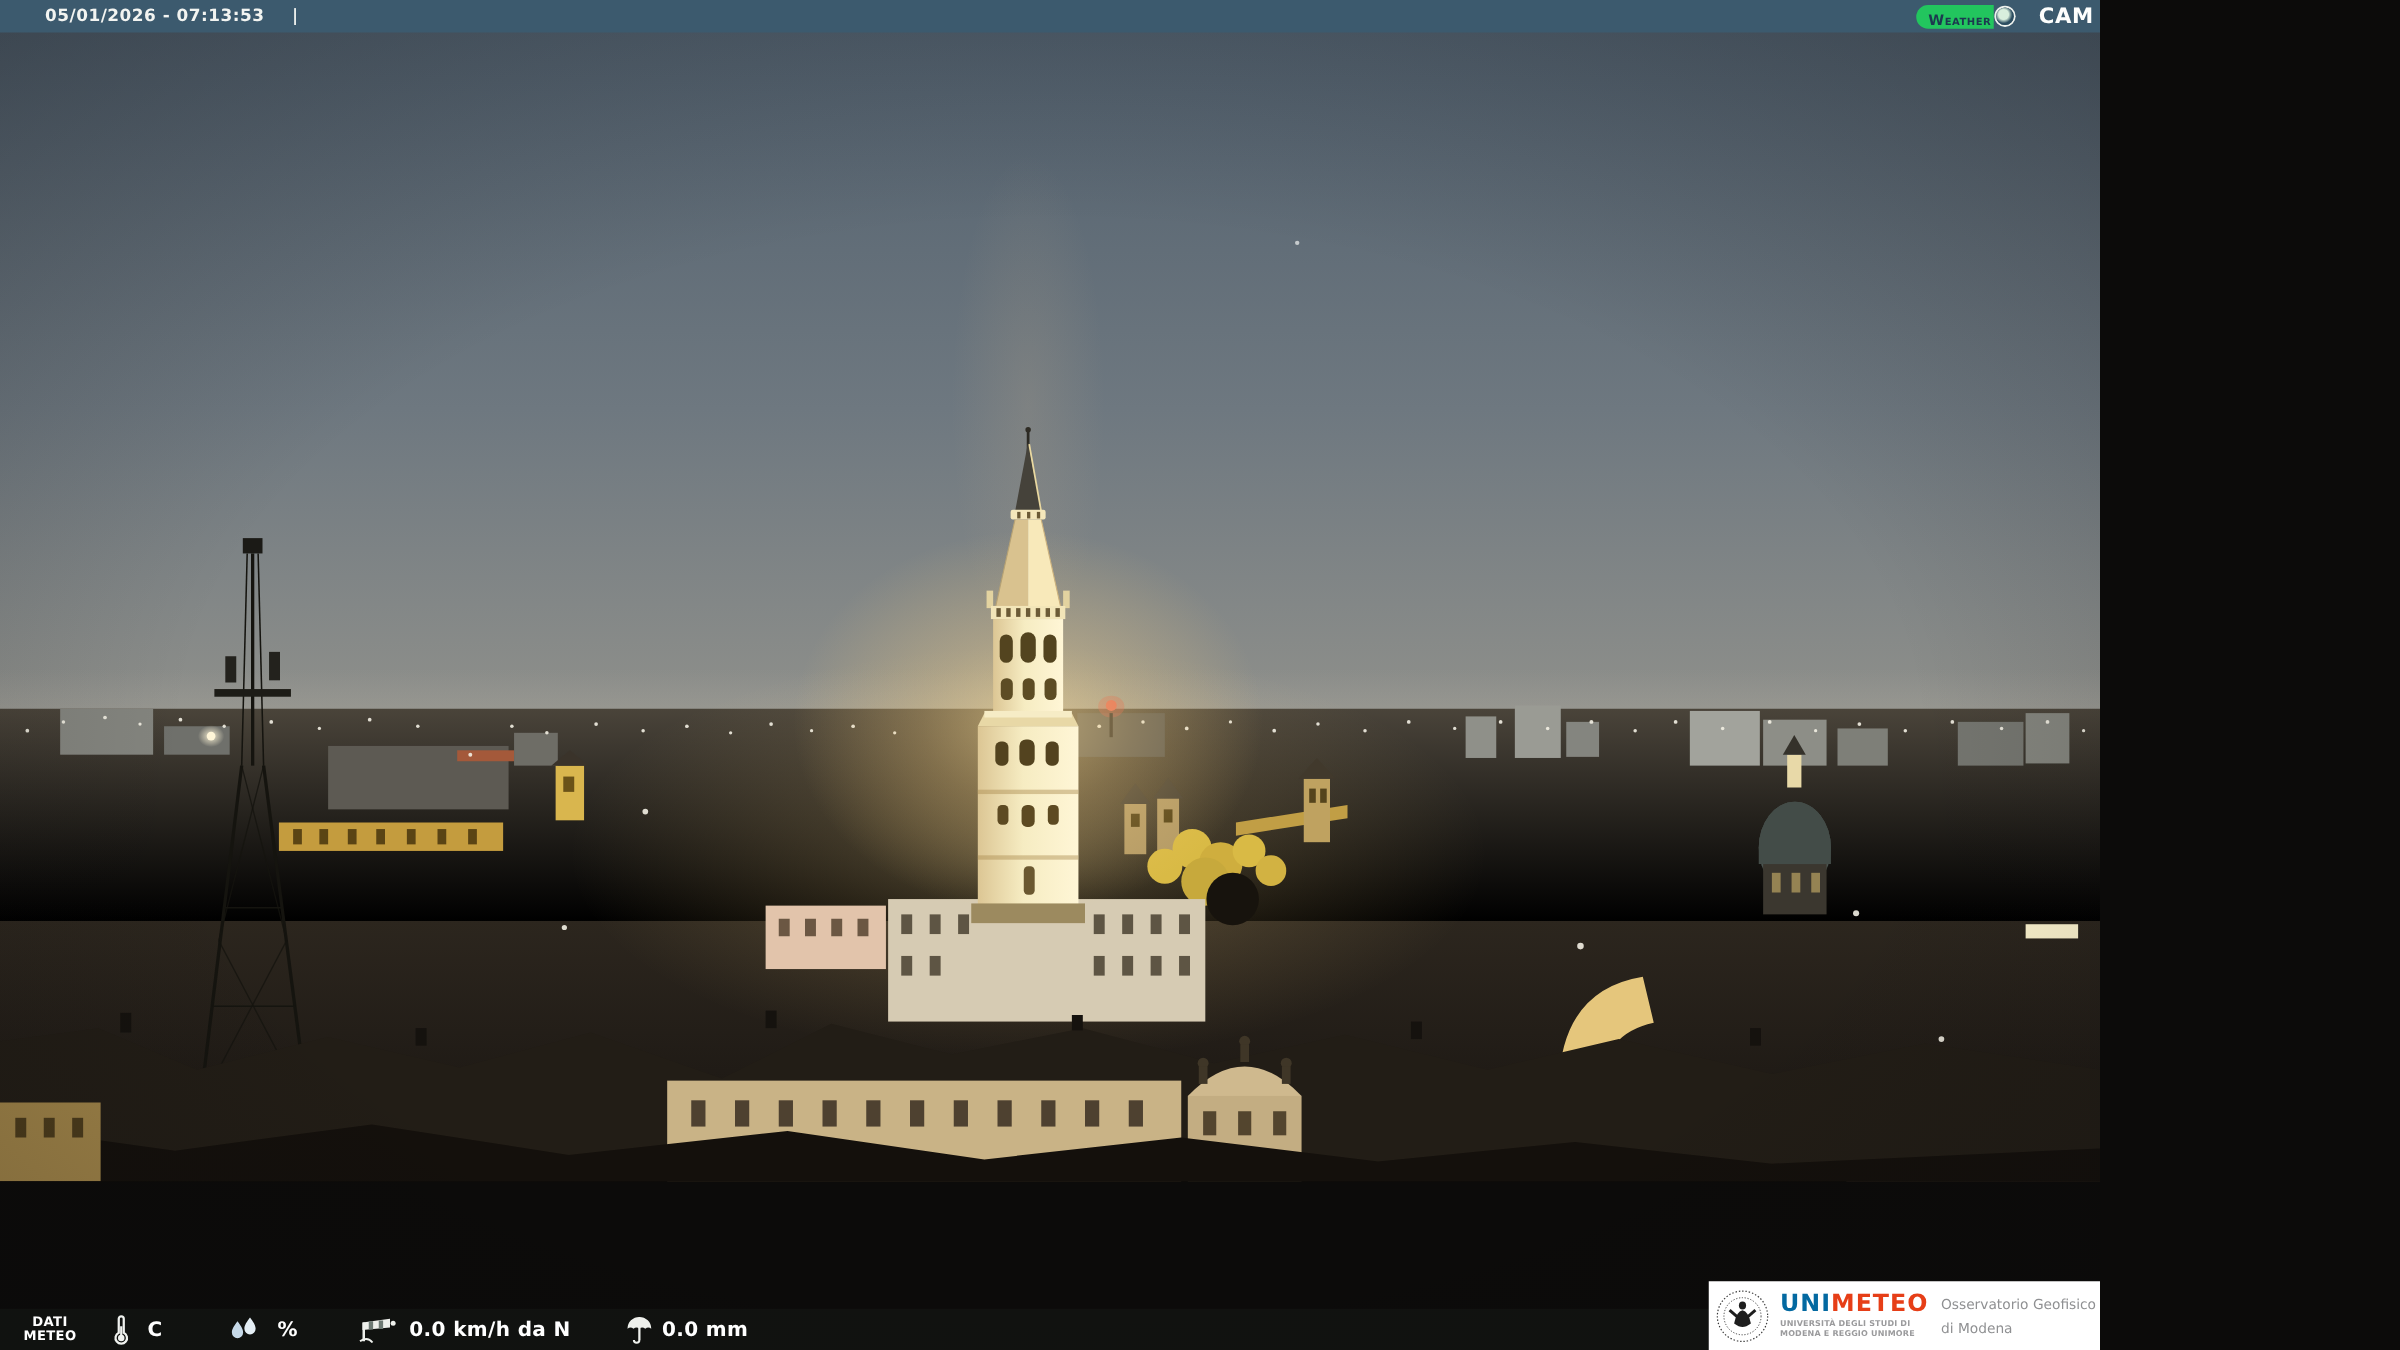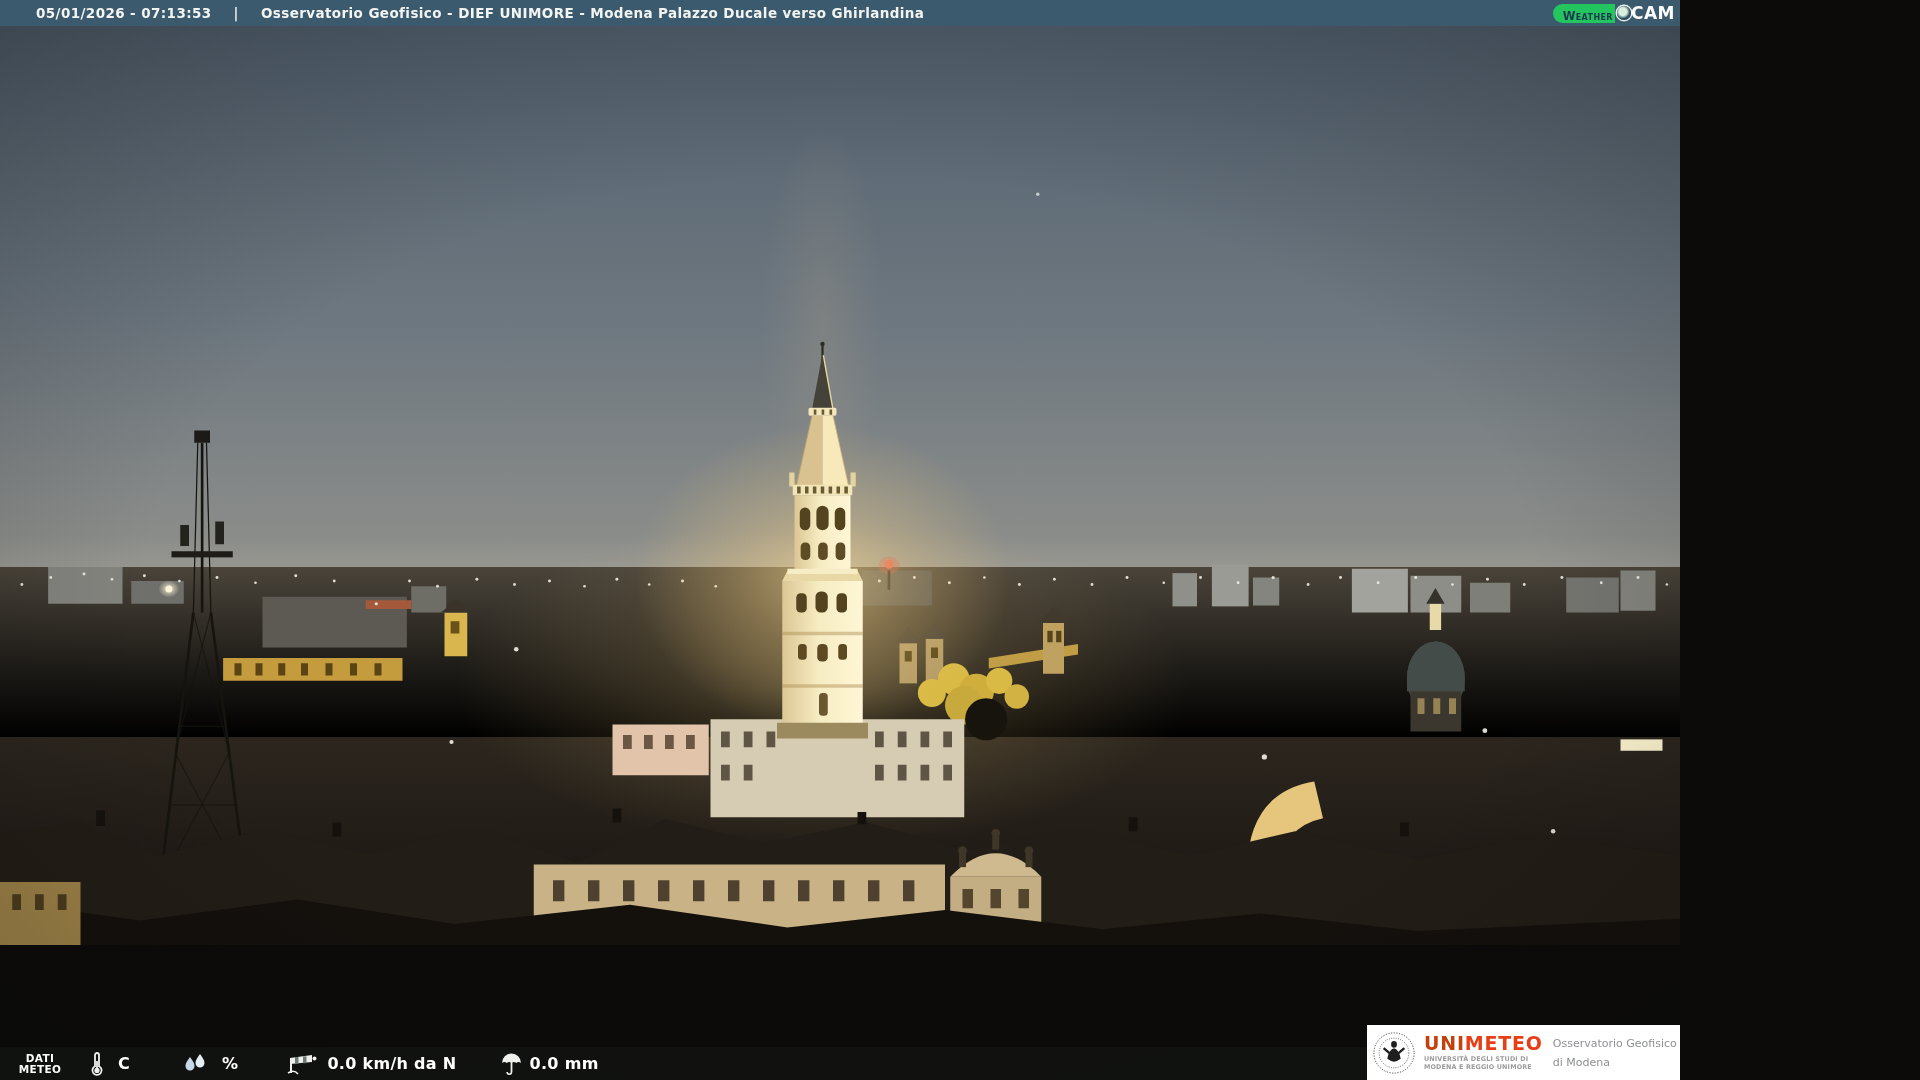--- a/index.html
+++ b/index.html
@@ -22,37 +22,37 @@
   
   .wcam{position:absolute;right:5px;top:2px;height:22px;display:flex;align-items:center;z-index:6;}
   .wc-pill{background:#22c55e;border-radius:11px 0 0 11px;height:19px;display:flex;align-items:flex-end;
            padding:0 2px 0 10px;}
   .wc-weather{color:#1d3850;font-weight:bold;font-size:11.5px;letter-spacing:.4px;
               font-variant:small-caps;text-transform:lowercase;}
   .wc-weather::first-letter{text-transform:uppercase;}
   .wc-dot{width:14px;height:14px;border-radius:50%;margin-left:2px;
           background:radial-gradient(circle at 42% 40%, #d9eedd 0 34%, #2c4d60 60% 100%);
           box-shadow:0 0 0 1.5px #eef2ee;}
-  .wc-cam{color:#fdfefd;font-weight:bold;font-size:17px;letter-spacing:.5px;margin-left:0;}
+  .wc-cam{color:#fdfefd;font-weight:bold;font-size:17px;letter-spacing:.5px;margin-left:20px;}
   
   .bottombar{position:absolute;left:0;right:0;bottom:0;height:33px;background:var(--bar-bg);
              display:flex;align-items:center;color:#fff;z-index:5;}
   .dati{font-size:10.5px;line-height:11px;font-weight:bold;text-align:center;
         margin-left:12px;width:56px;letter-spacing:.3px;}
   .mgroup{display:flex;align-items:center;font-weight:bold;font-size:16px;letter-spacing:.3px;}
   .micon{display:flex;align-items:center;}
   .g-temp{margin-left:22px;} .g-hum{margin-left:52px;} .g-wind{margin-left:48px;} .g-rain{margin-left:42px;}
   .mval{margin-left:7px;white-space:pre;}
   
   .unibox{position:absolute;right:0;bottom:0;width:313px;height:55px;background:#ffffff;
           display:flex;align-items:center;z-index:7;}
   .seal{width:46px;height:46px;margin-left:4px;flex:0 0 auto;}
   .unibrand{margin-left:7px;flex:0 0 auto;}
   .uniword{font-size:19px;font-weight:bold;letter-spacing:.8px;line-height:19px;}
-  .uni-uni{color:#c2410c;} .uni-more{color:var(--brand-red);}
+  .uni-uni{color:#0369a1;} .uni-more{color:var(--brand-red);}
   .unisub{font-size:6.4px;color:#9b9b9d;line-height:7.4px;letter-spacing:.15px;margin-top:3px;font-weight:bold;}
   .uniorg{margin-left:10px;color:#8f9092;font-size:11px;line-height:19px;}
 </style>
 </head>
 <body>
 
 <div class="stage">
 
   <svg class="scene" viewBox="0 0 1920 1080" aria-hidden="true">
     <defs>
@@ -368,21 +368,20 @@
         <rect x="40" y="1022" width="10" height="18" fill="#4c3c1c"></rect>
       <rect x="66" y="1022" width="10" height="18" fill="#4c3c1c"></rect>
     </g>
   </svg>
 
   <div class="vignette"></div>
 
   <header class="topbar">
     <span class="dt">05/01/2026 - 07:13:53</span>
     <span class="sep">|</span>
-    <span class="title">Osservatorio Geofisico - DIEF UNIMORE - Modena Palazzo Ducale verso Ghirlandina</span>
   </header>
 
   <div class="wcam">
     <span class="wc-pill">
       <span class="wc-weather">Weather</span>
     </span>
     <span class="wc-dot"></span>
     <span class="wc-cam">CAM</span>
   </div>
 

